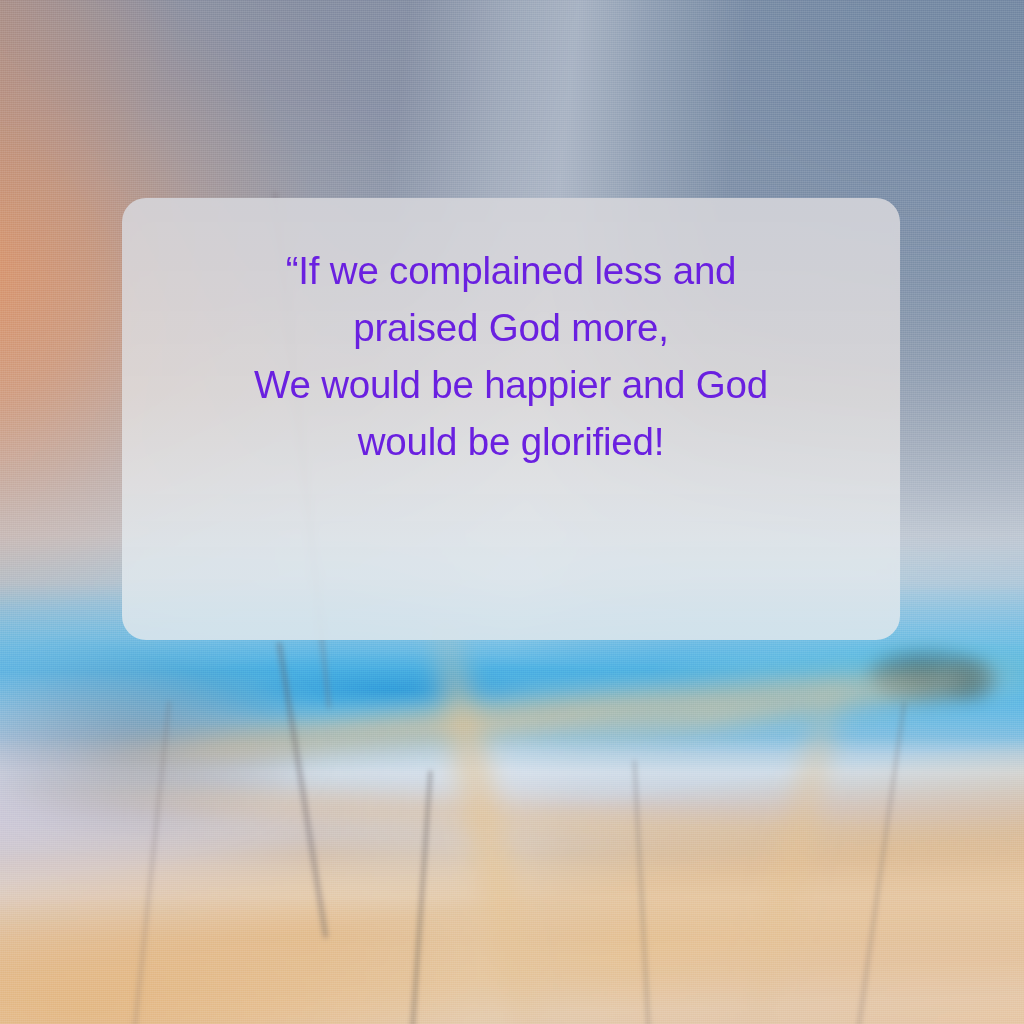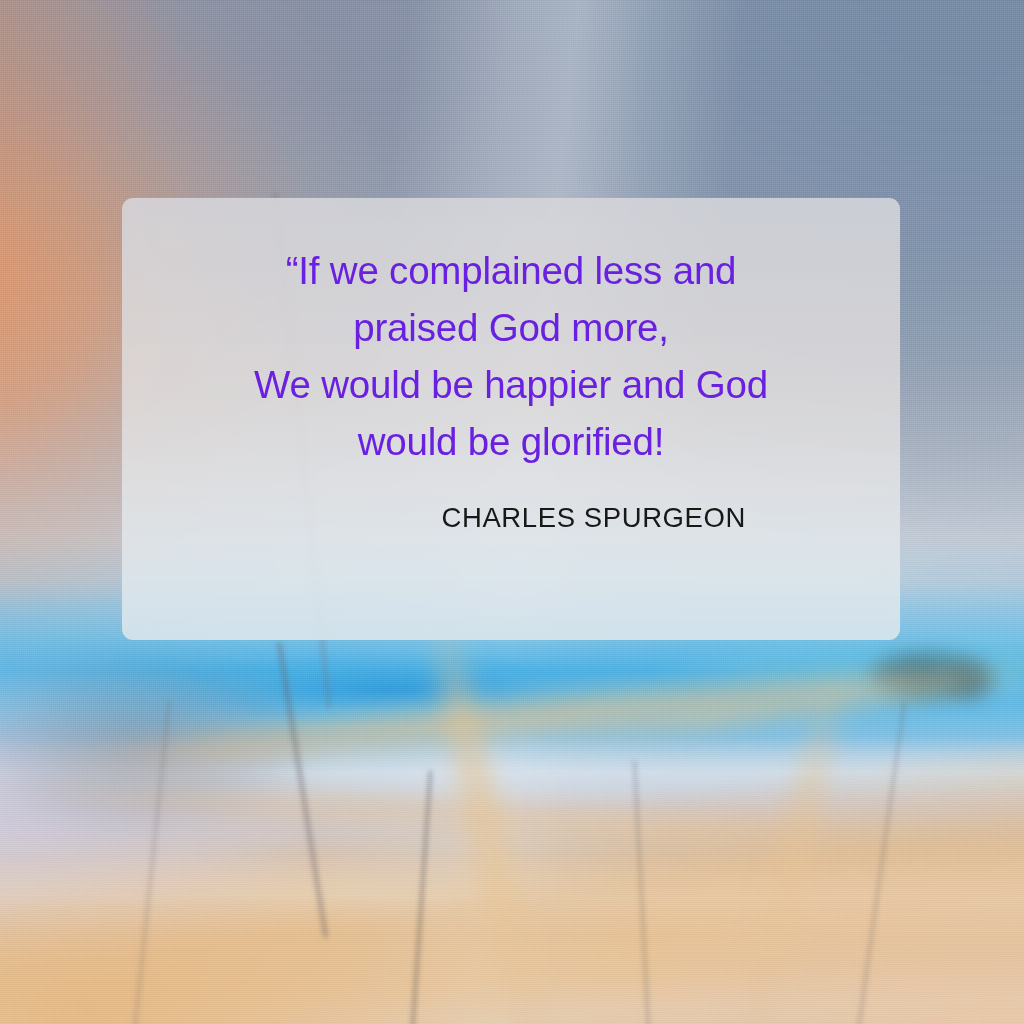--- a/index.html
+++ b/index.html
@@ -284,21 +284,21 @@
     mix-blend-mode: overlay;
   }
 
   
   #quote-card {
     position: absolute;
     left: 122px;
     top: 198px;
     width: 778px;
     height: 442px;
-    border-radius: 11px;
+    border-radius: 24px;
     background:
       linear-gradient(180deg,
         rgba(214,214,219,0.88) 0%,
         rgba(218,216,219,0.87) 22%,
         rgba(223,220,220,0.86) 44%,
         rgba(226,227,229,0.86) 64%,
         rgba(224,231,236,0.87) 82%,
         rgba(220,230,236,0.88) 100%);
     backdrop-filter: blur(3px);
     box-sizing: border-box;
@@ -371,18 +371,15 @@
     <div class="rod rod-6"></div>
   </div>
 
   <div id="grain"></div>
 
   <div id="quote-card">
     <div id="quote-text">“If we complained less and
 praised God more,
 We would be happier and God
 would be glorified!</div>
-    <div id="attribution-row">
-      <span id="attribution">CHARLES SPURGEON</span>
-    </div>
   </div>
 
 </div>
 
 </body></html>

